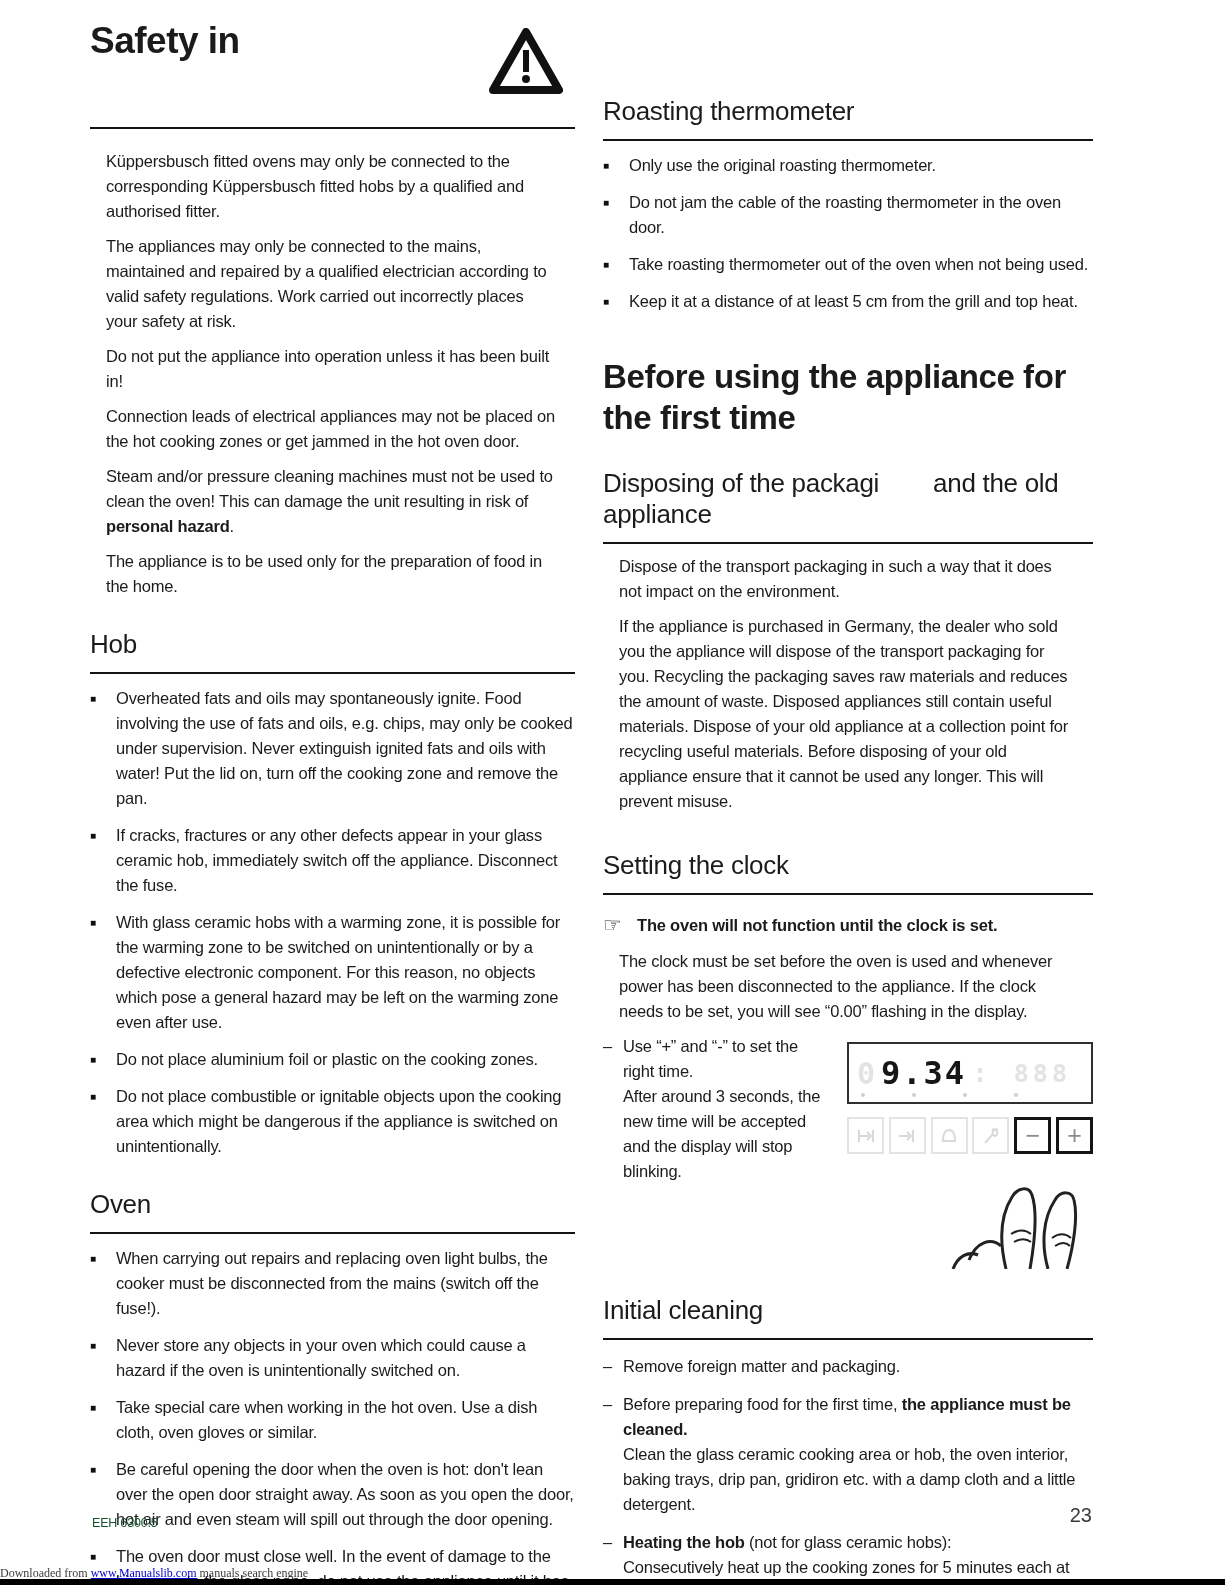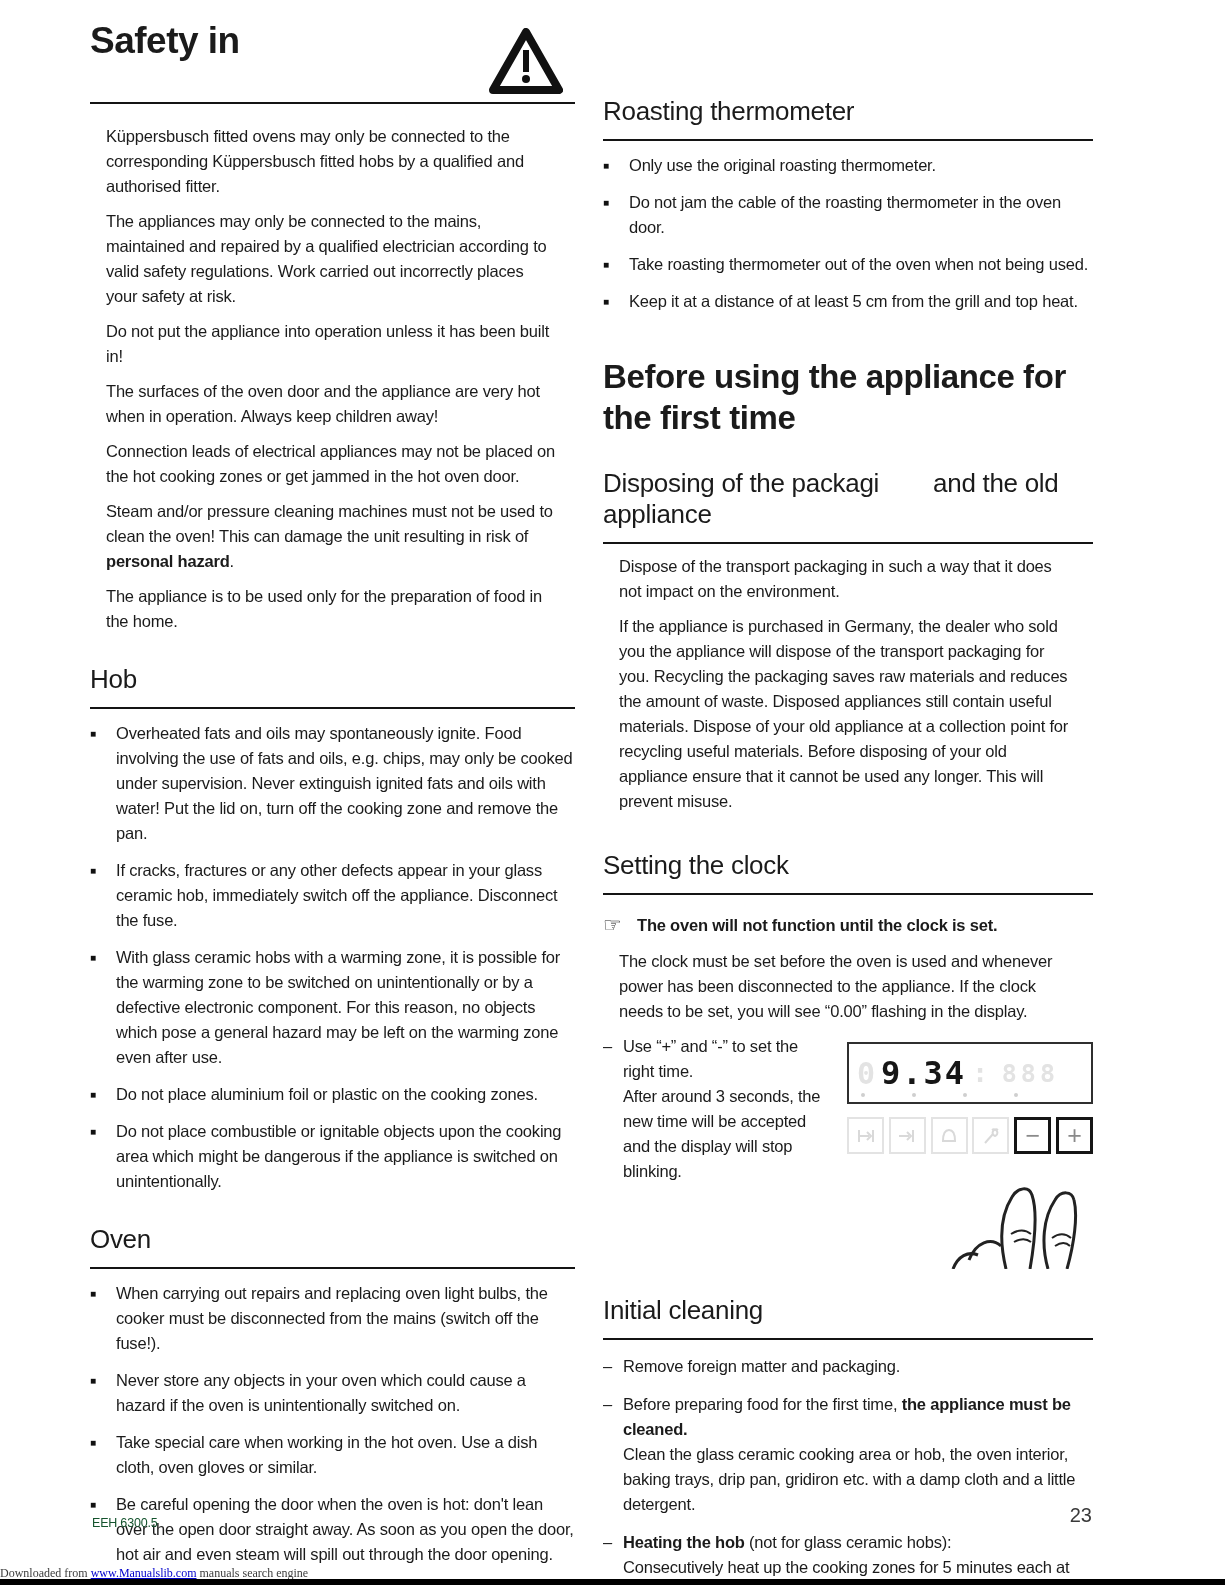--- a/index.html
+++ b/index.html
@@ -8,21 +8,21 @@
     font-family:"Liberation Sans", sans-serif;color:#1b1b1b;overflow:hidden;
   }
   [data-bind]:empty{display:none;}
   .cols{display:flex;padding-left:90px;}
   .col-left{width:485px;flex:0 0 485px;}
   .col-right{width:490px;flex:0 0 490px;margin-left:28px;padding-top:88px;}
 
   
   .title-block{
     display:flex;justify-content:space-between;align-items:flex-start;
-    border-bottom:2px solid #141414;height:104px;box-sizing:border-box;padding-top:20px;
+    border-bottom:2px solid #141414;height:129px;box-sizing:border-box;padding-top:20px;
   }
   h1.page-title{font-size:37px;font-weight:bold;margin:0;letter-spacing:-0.5px;}
   .warn-svg{margin-right:12px;margin-top:8px;}
 
   
   p.bodytext, .litext, .dbody, .cont{
     font-size:16.5px;line-height:25px;letter-spacing:-0.2px;
   }
   p.bodytext{margin:10px 16px;}
   .intro{padding-top:10px;}
@@ -58,21 +58,21 @@
   .clock-widget{position:relative;width:246px;margin-left:14px;margin-top:8px;}
   .display-box{
     border:2px solid #2f2f2f;height:62px;display:flex;align-items:center;
     font-family:"DejaVu Sans Mono", monospace;font-weight:bold;position:relative;
     padding:0 8px;box-sizing:border-box;
   }
   .ghost{color:#e3e3e3;}
   .g0{font-size:30px;}
   .time{font-size:32px;color:#161616;margin-left:6px;letter-spacing:2px;}
   .gcolon{font-size:26px;margin-left:6px;}
-  .g888{font-size:25px;margin-left:14px;letter-spacing:4px;}
+  .g888{font-size:25px;margin-left:26px;letter-spacing:4px;}
   .dotrow{position:absolute;bottom:5px;left:12px;display:flex;gap:47px;}
   .dotrow i{width:4px;height:4px;border-radius:50%;background:#cfcfcf;display:block;}
   .btnrow{display:flex;justify-content:space-between;margin-top:13px;}
   .pbtn{
     width:37px;height:37px;border:2px solid #e3e3e3;box-sizing:border-box;
     display:flex;align-items:center;justify-content:center;background:#fff;
   }
   .pbtn.active{border:3px solid #151515;}
   .pbtn .glyph{font-size:25px;color:#8a8a8a;font-weight:400;line-height:1;}
   .fingers{position:absolute;right:-28px;top:92px;pointer-events:none;}
@@ -103,21 +103,20 @@
           <path d="M37 4 L70 62 L4 62 Z" fill="none" stroke="#111" stroke-width="8" stroke-linejoin="round"></path>
           <rect x="34" y="22" width="6" height="22" fill="#111"></rect>
           <circle cx="37" cy="51" r="4" fill="#111"></circle>
         </svg>
       </div>
 
       <div class="intro">
         <p class="bodytext"><span data-bind="left.intro.0.pre">Küppersbusch fitted ovens may only be connected to the corresponding Küppersbusch fitted hobs by a qualified and authorised fitter.</span></p>
         <p class="bodytext"><span data-bind="left.intro.1.pre">The appliances may only be connected to the mains, maintained and repaired by a qualified electrician according to valid safety regulations. Work carried out incorrectly places your safety at risk.</span></p>
         <p class="bodytext"><span data-bind="left.intro.2.pre">Do not put the appliance into operation unless it has been built in!</span></p>
-        <p class="bodytext"><span data-bind="left.intro.3.pre">The surfaces of the oven door and the appliance are very hot when in operation. Always keep children away!</span></p>
         <p class="bodytext"><span data-bind="left.intro.4.pre">Connection leads of electrical appliances may not be placed on the hot cooking zones or get jammed in the hot oven door.</span></p>
         <p class="bodytext"><span data-bind="left.intro.5.pre">Steam and/or pressure cleaning machines must not be used to clean the oven! This can damage the unit resulting in risk of </span><b data-bind="left.intro.5.bold">personal hazard</b><span data-bind="left.intro.5.post">.</span></p>
         <p class="bodytext"><span data-bind="left.intro.6.pre">The appliance is to be used only for the preparation of food in the home.</span></p>
       </div>
 
       <h2 class="sect" data-bind="left.hob.heading">Hob</h2>
       <ul class="sqlist">
         <li>
             <span class="sq" data-bind="icons.bullet">■</span>
             <span class="litext" data-bind="left.hob.items.0">Overheated fats and oils may spontaneously ignite. Food involving the use of fats and oils, e.g. chips, may only be cooked under supervision. Never extinguish ignited fats and oils with water! Put the lid on, turn off the cooking zone and remove the pan.</span>

